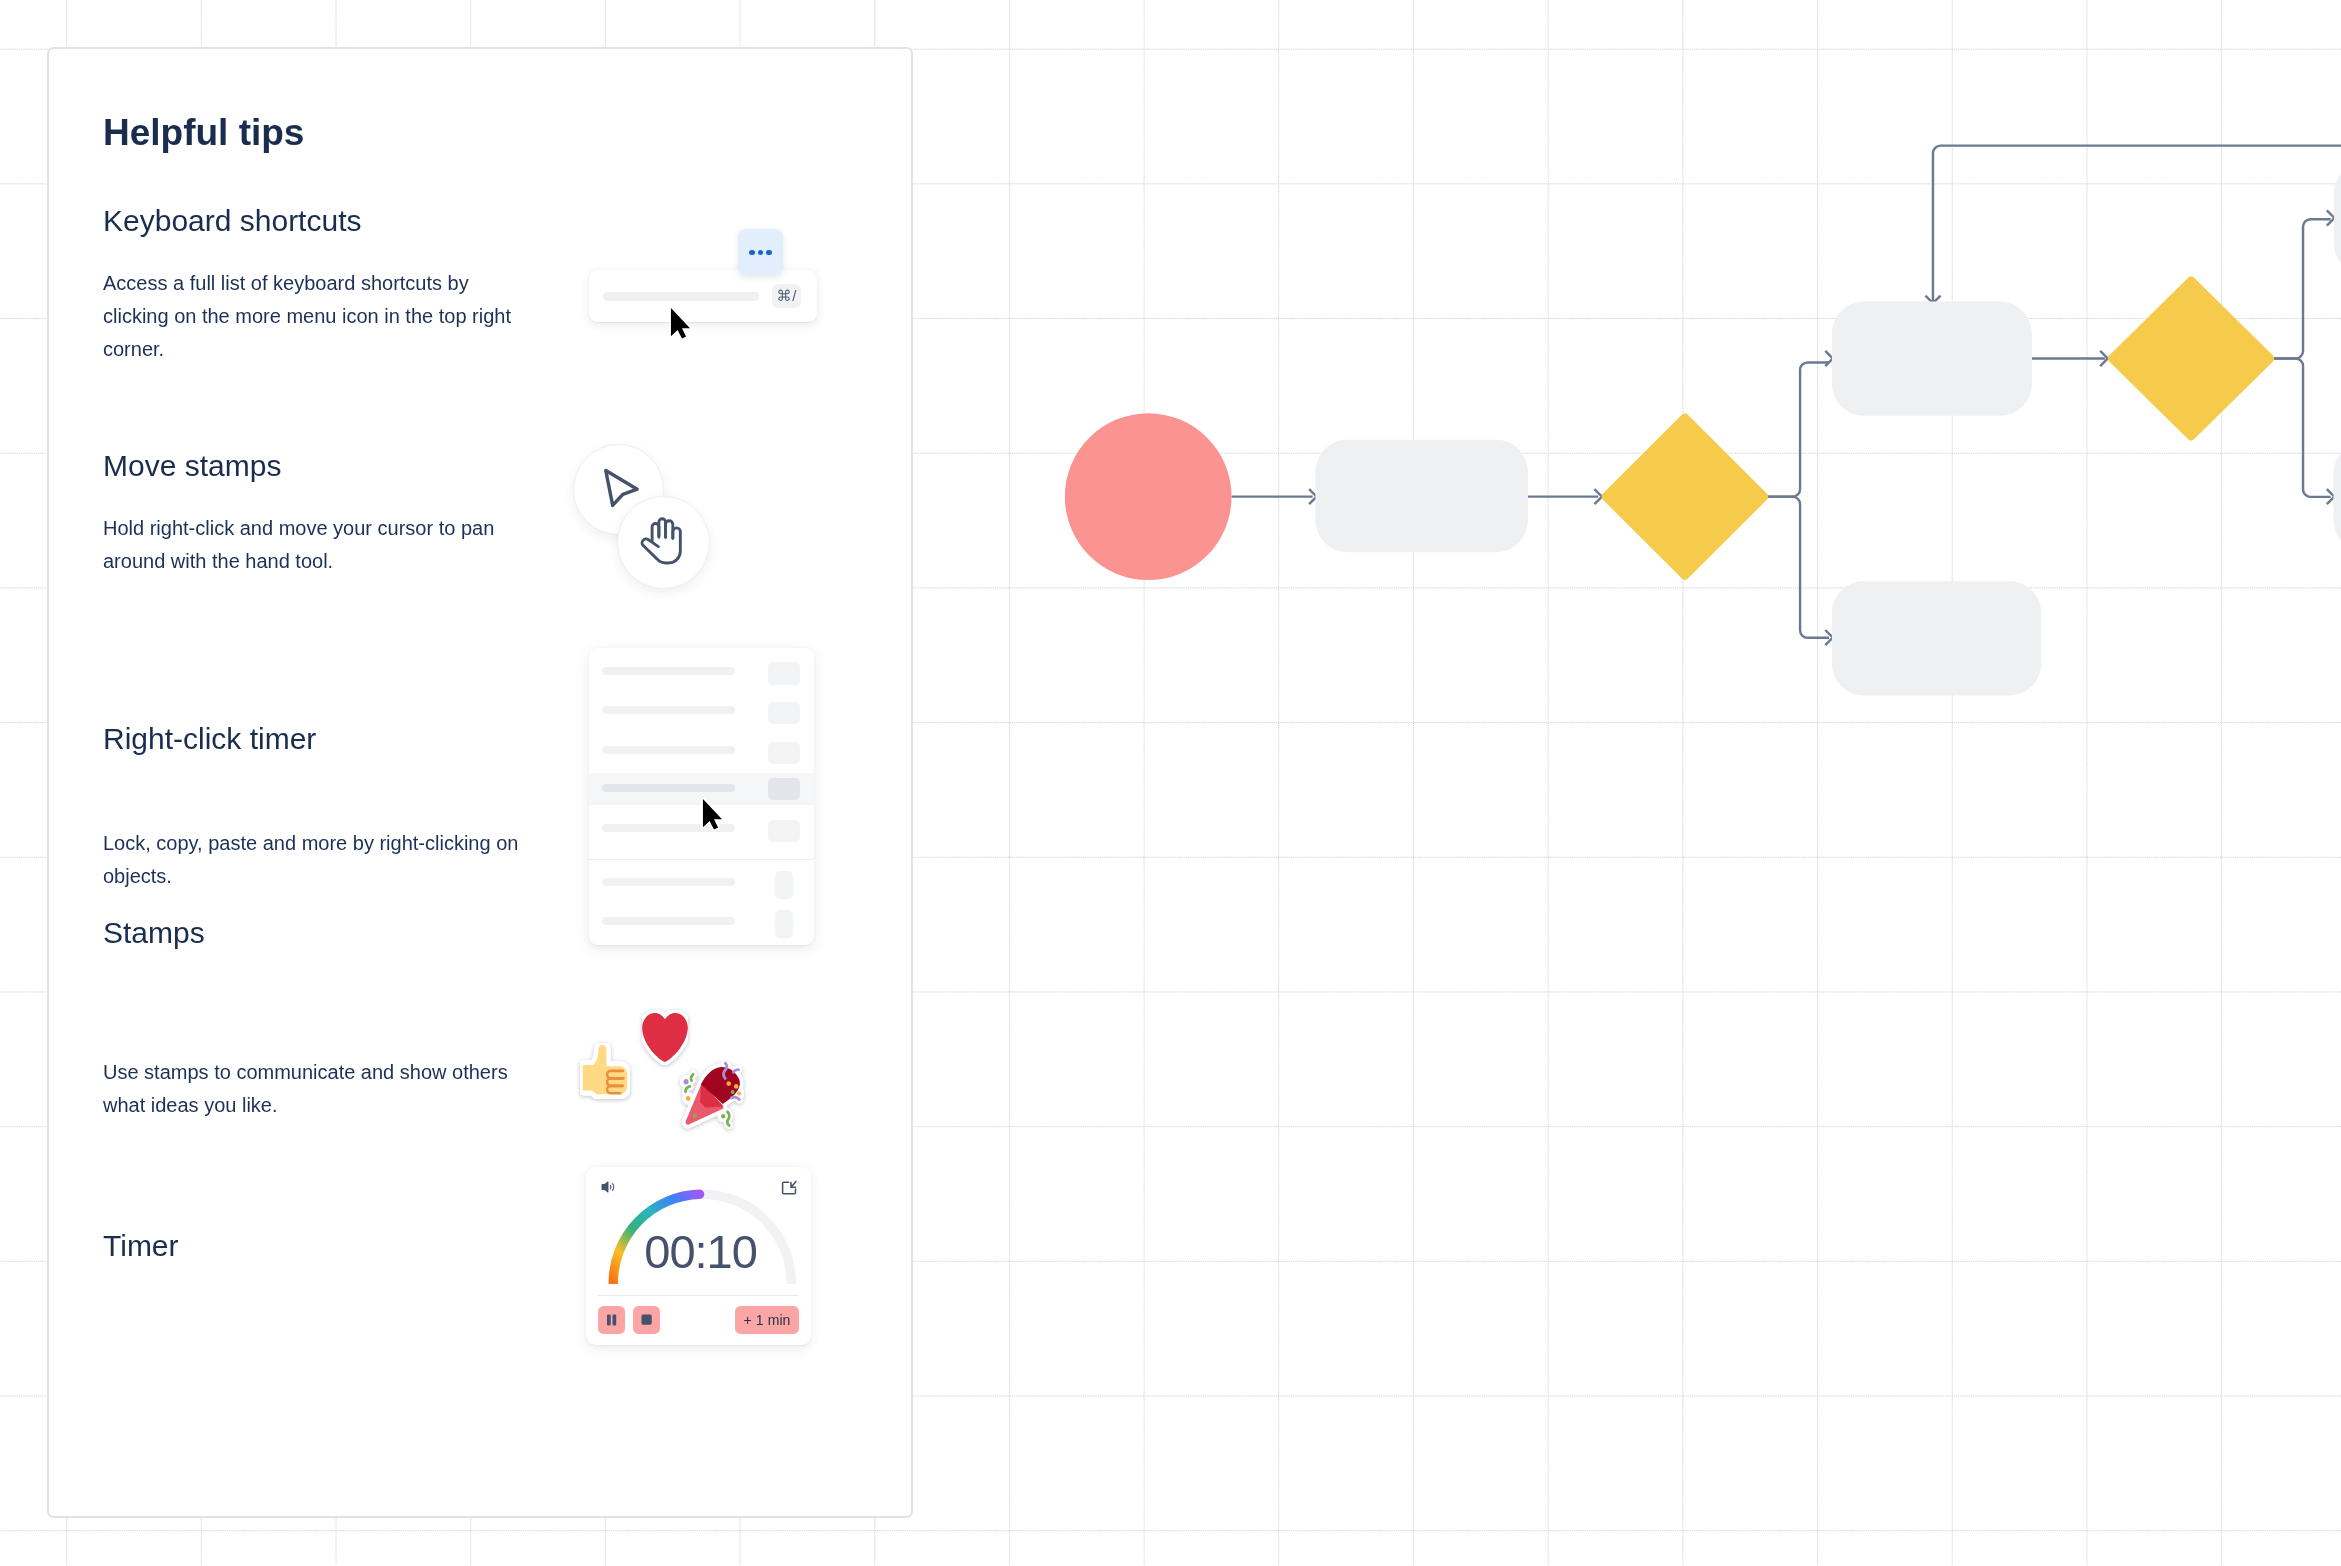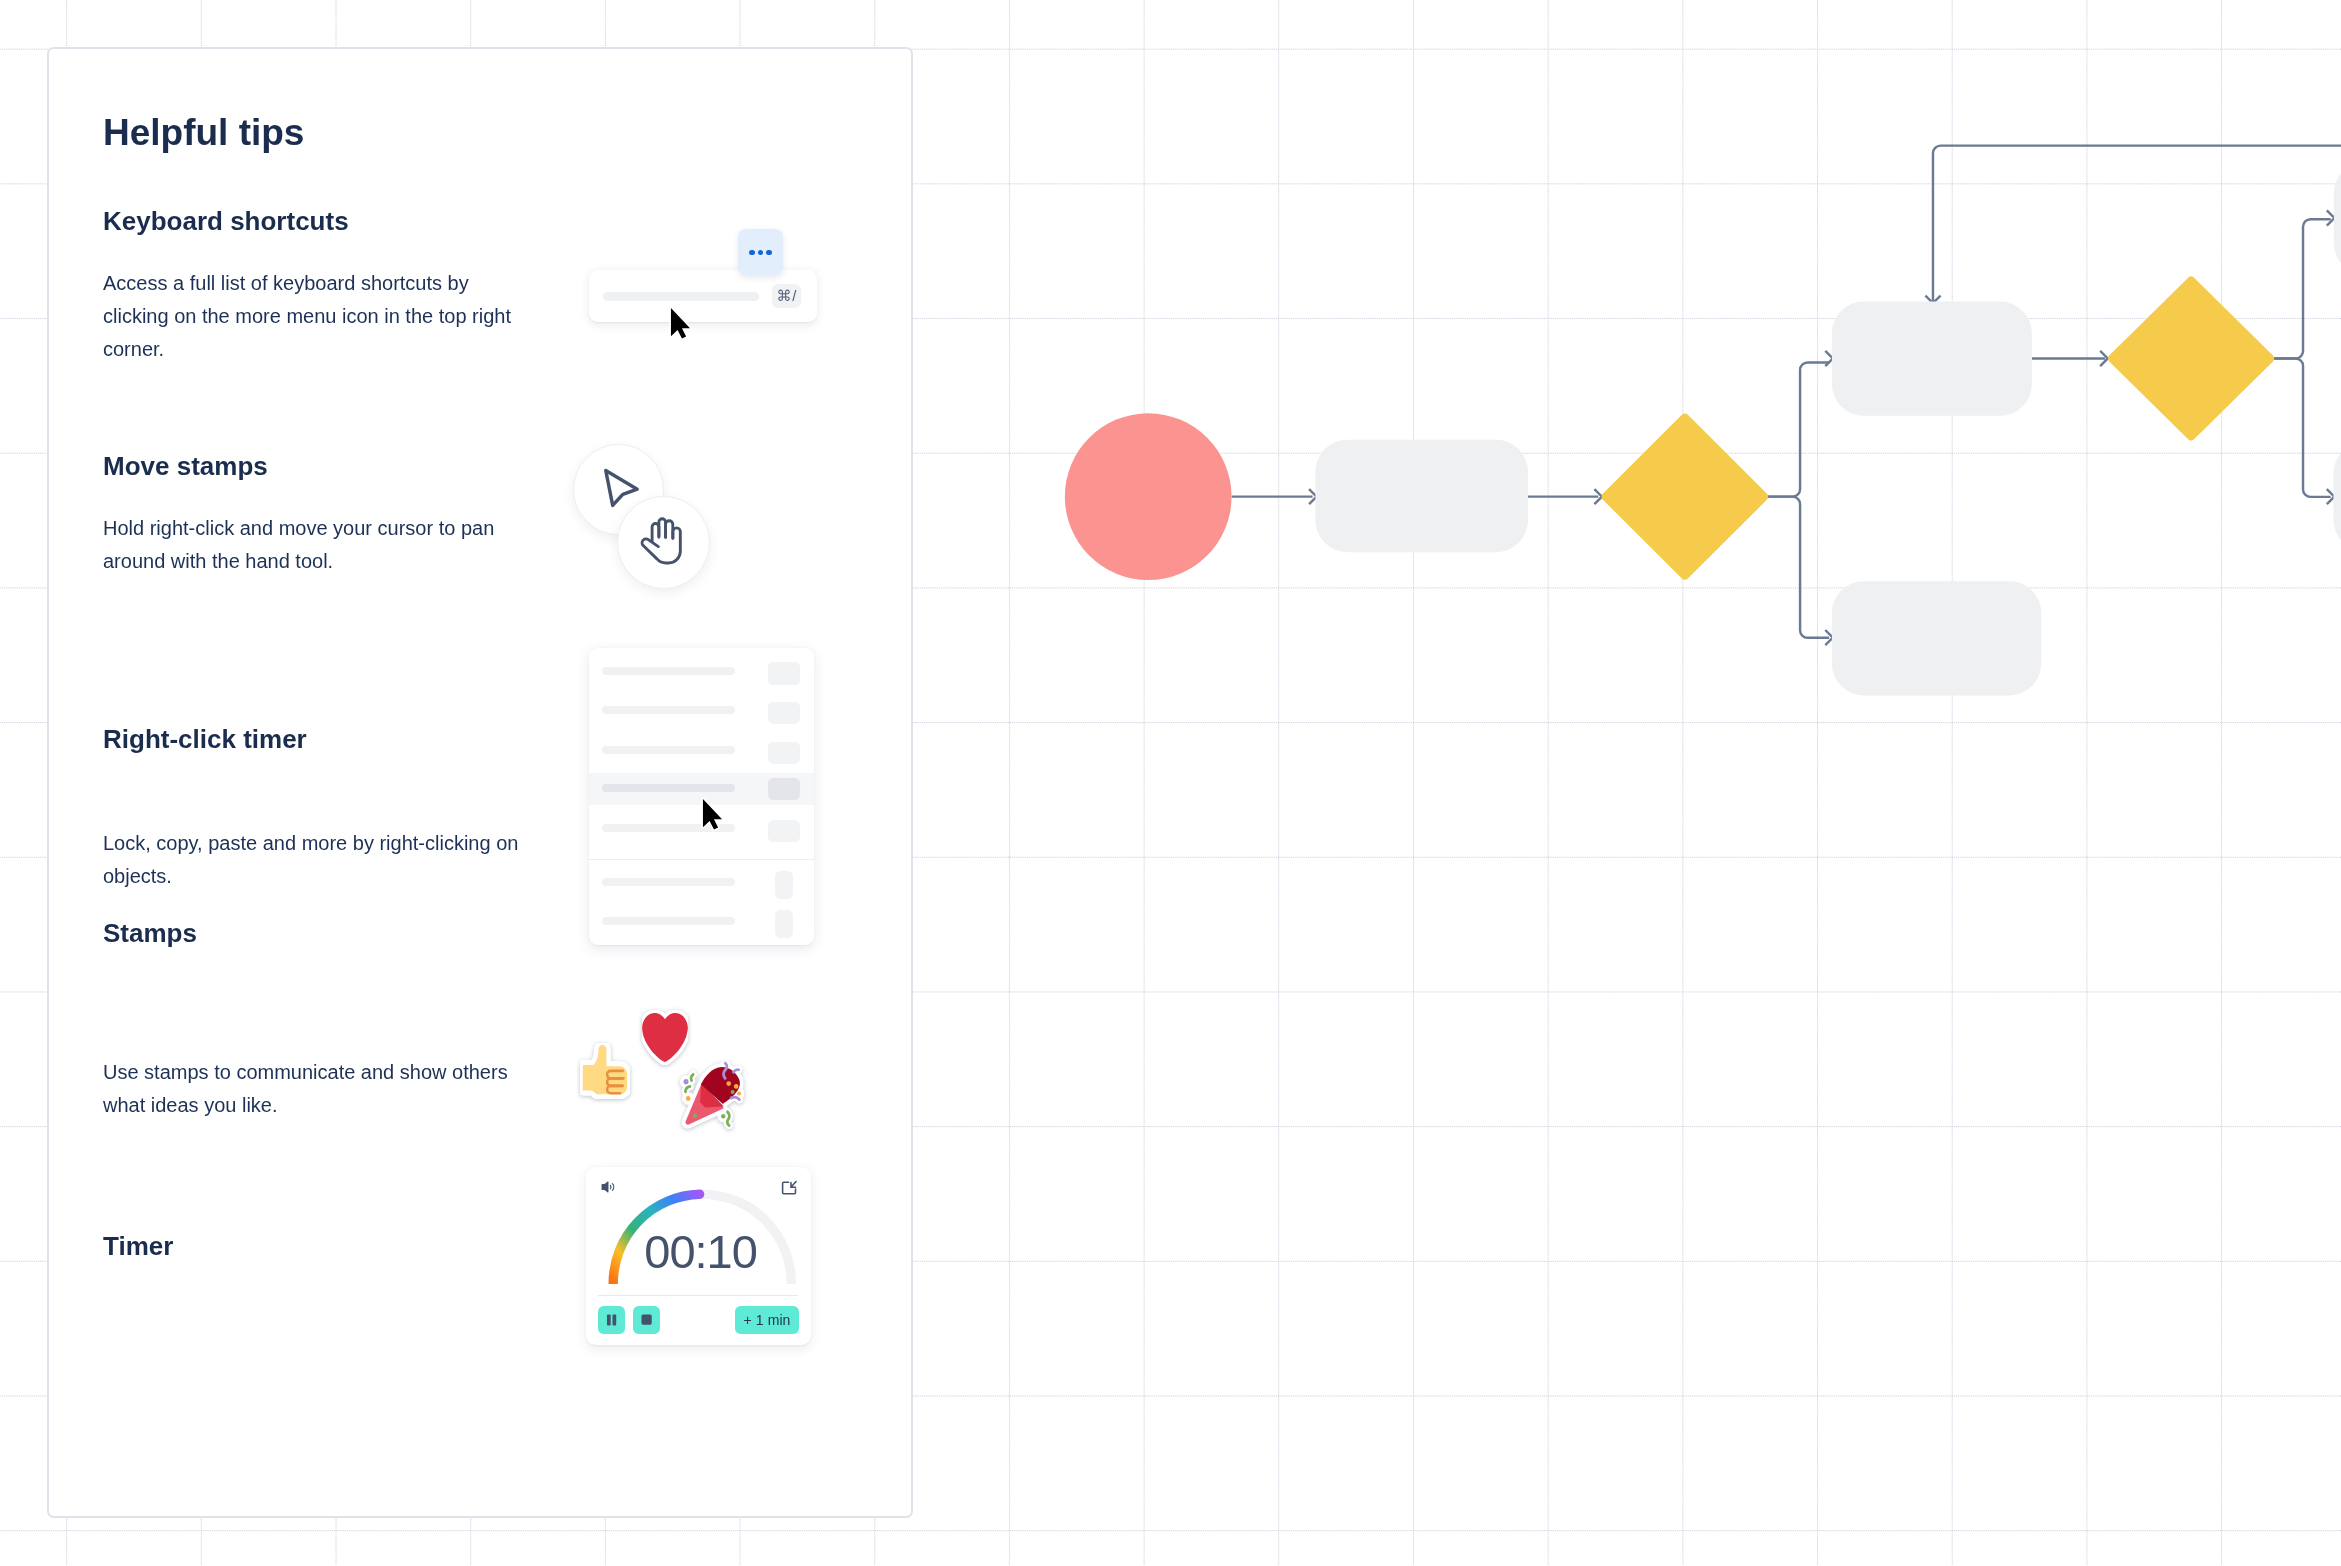--- a/index.html
+++ b/index.html
@@ -7,21 +7,21 @@
        font-family:"Liberation Sans",sans-serif;}
   #stage{position:relative;width:2583px;height:1566px;overflow:hidden;background:#fff;}
   .layer{position:absolute;left:0;top:0;}
   svg.layer{width:2583px;height:1566px;}
 
   
   #tips-card{position:absolute;left:47px;top:47px;width:862px;height:1467px;
      background:#fff;border:2.8px solid #dfe2e8;border-radius:6.6px;box-sizing:content-box;}
   #tips-title{position:absolute;left:103px;top:114px;font-size:37px;font-weight:700;
      color:#1b2d4e;line-height:37px;letter-spacing:0px;white-space:nowrap;}
-  .tip-h{position:absolute;left:103px;font-size:26px;font-weight:700;color:#1b2d4e;
+  .tip-h{position:absolute;left:103px;font-size:30px;font-weight:400;color:#1b2d4e;
      line-height:26px;letter-spacing:0px;white-space:nowrap;}
   .tip-p{position:absolute;left:103px;font-size:20px;font-weight:400;color:#1d3157;
      line-height:33px;letter-spacing:0px;width:431px;}
 
   
   #ill-shortcuts{position:absolute;left:581px;top:220px;width:253px;height:136px;}
   #sc-searchbar{position:absolute;left:8.4px;top:50px;width:228px;height:52px;background:#fff;
      border-radius:8.4px;box-shadow:0 2.8px 9.4px rgba(30,45,80,.10), 0 0.5px 1.4px rgba(30,45,80,.06);}
   #sc-searchpill{position:absolute;left:14px;top:21.5px;width:156px;height:9.8px;border-radius:5.2px;background:#eff0f2;}
   #sc-key{position:absolute;left:183px;top:13.6px;width:29px;height:24px;border-radius:6px;background:#f1f2f4;
@@ -50,21 +50,21 @@
 
   
   #ill-stamps{position:absolute;left:562px;top:993px;width:197px;height:150px;}
 
   
   #ill-timer{position:absolute;left:586px;top:1167px;width:225px;height:178px;background:#fff;
      border-radius:9.4px;box-shadow:0 3.7px 12px rgba(30,45,80,.09), 0 0.5px 1.9px rgba(30,45,80,.05);}
   #tm-div{position:absolute;left:12px;top:128px;width:200px;height:0.9px;background:#e7e9ed;}
   #tm-time{position:absolute;left:0;top:61px;width:225px;text-align:center;font-size:47px;
      color:#44526b;font-weight:400;letter-spacing:-1px;line-height:47px;text-indent:4.2px;}
-  .tm-btn{position:absolute;background:#5eead4;border-radius:5.6px;display:flex;align-items:center;justify-content:center;}
+  .tm-btn{position:absolute;background:#fca5a5;border-radius:5.6px;display:flex;align-items:center;justify-content:center;}
   #tm-pause{left:12px;top:139px;width:27px;height:28px;}
   #tm-stop{left:47px;top:139px;width:27px;height:28px;}
   #tm-add{left:149px;top:139px;width:64px;height:28px;color:#26344f;font-size:14px;letter-spacing:0.1px;}
 </style>
 </head>
 <body>
 
 <div id="stage">
 <svg class="layer" width="2583" height="1566" viewBox="0 0 5514 3344">
 <g stroke="#c8ceda" stroke-width="2.1" stroke-dasharray="2.1 1.9">

